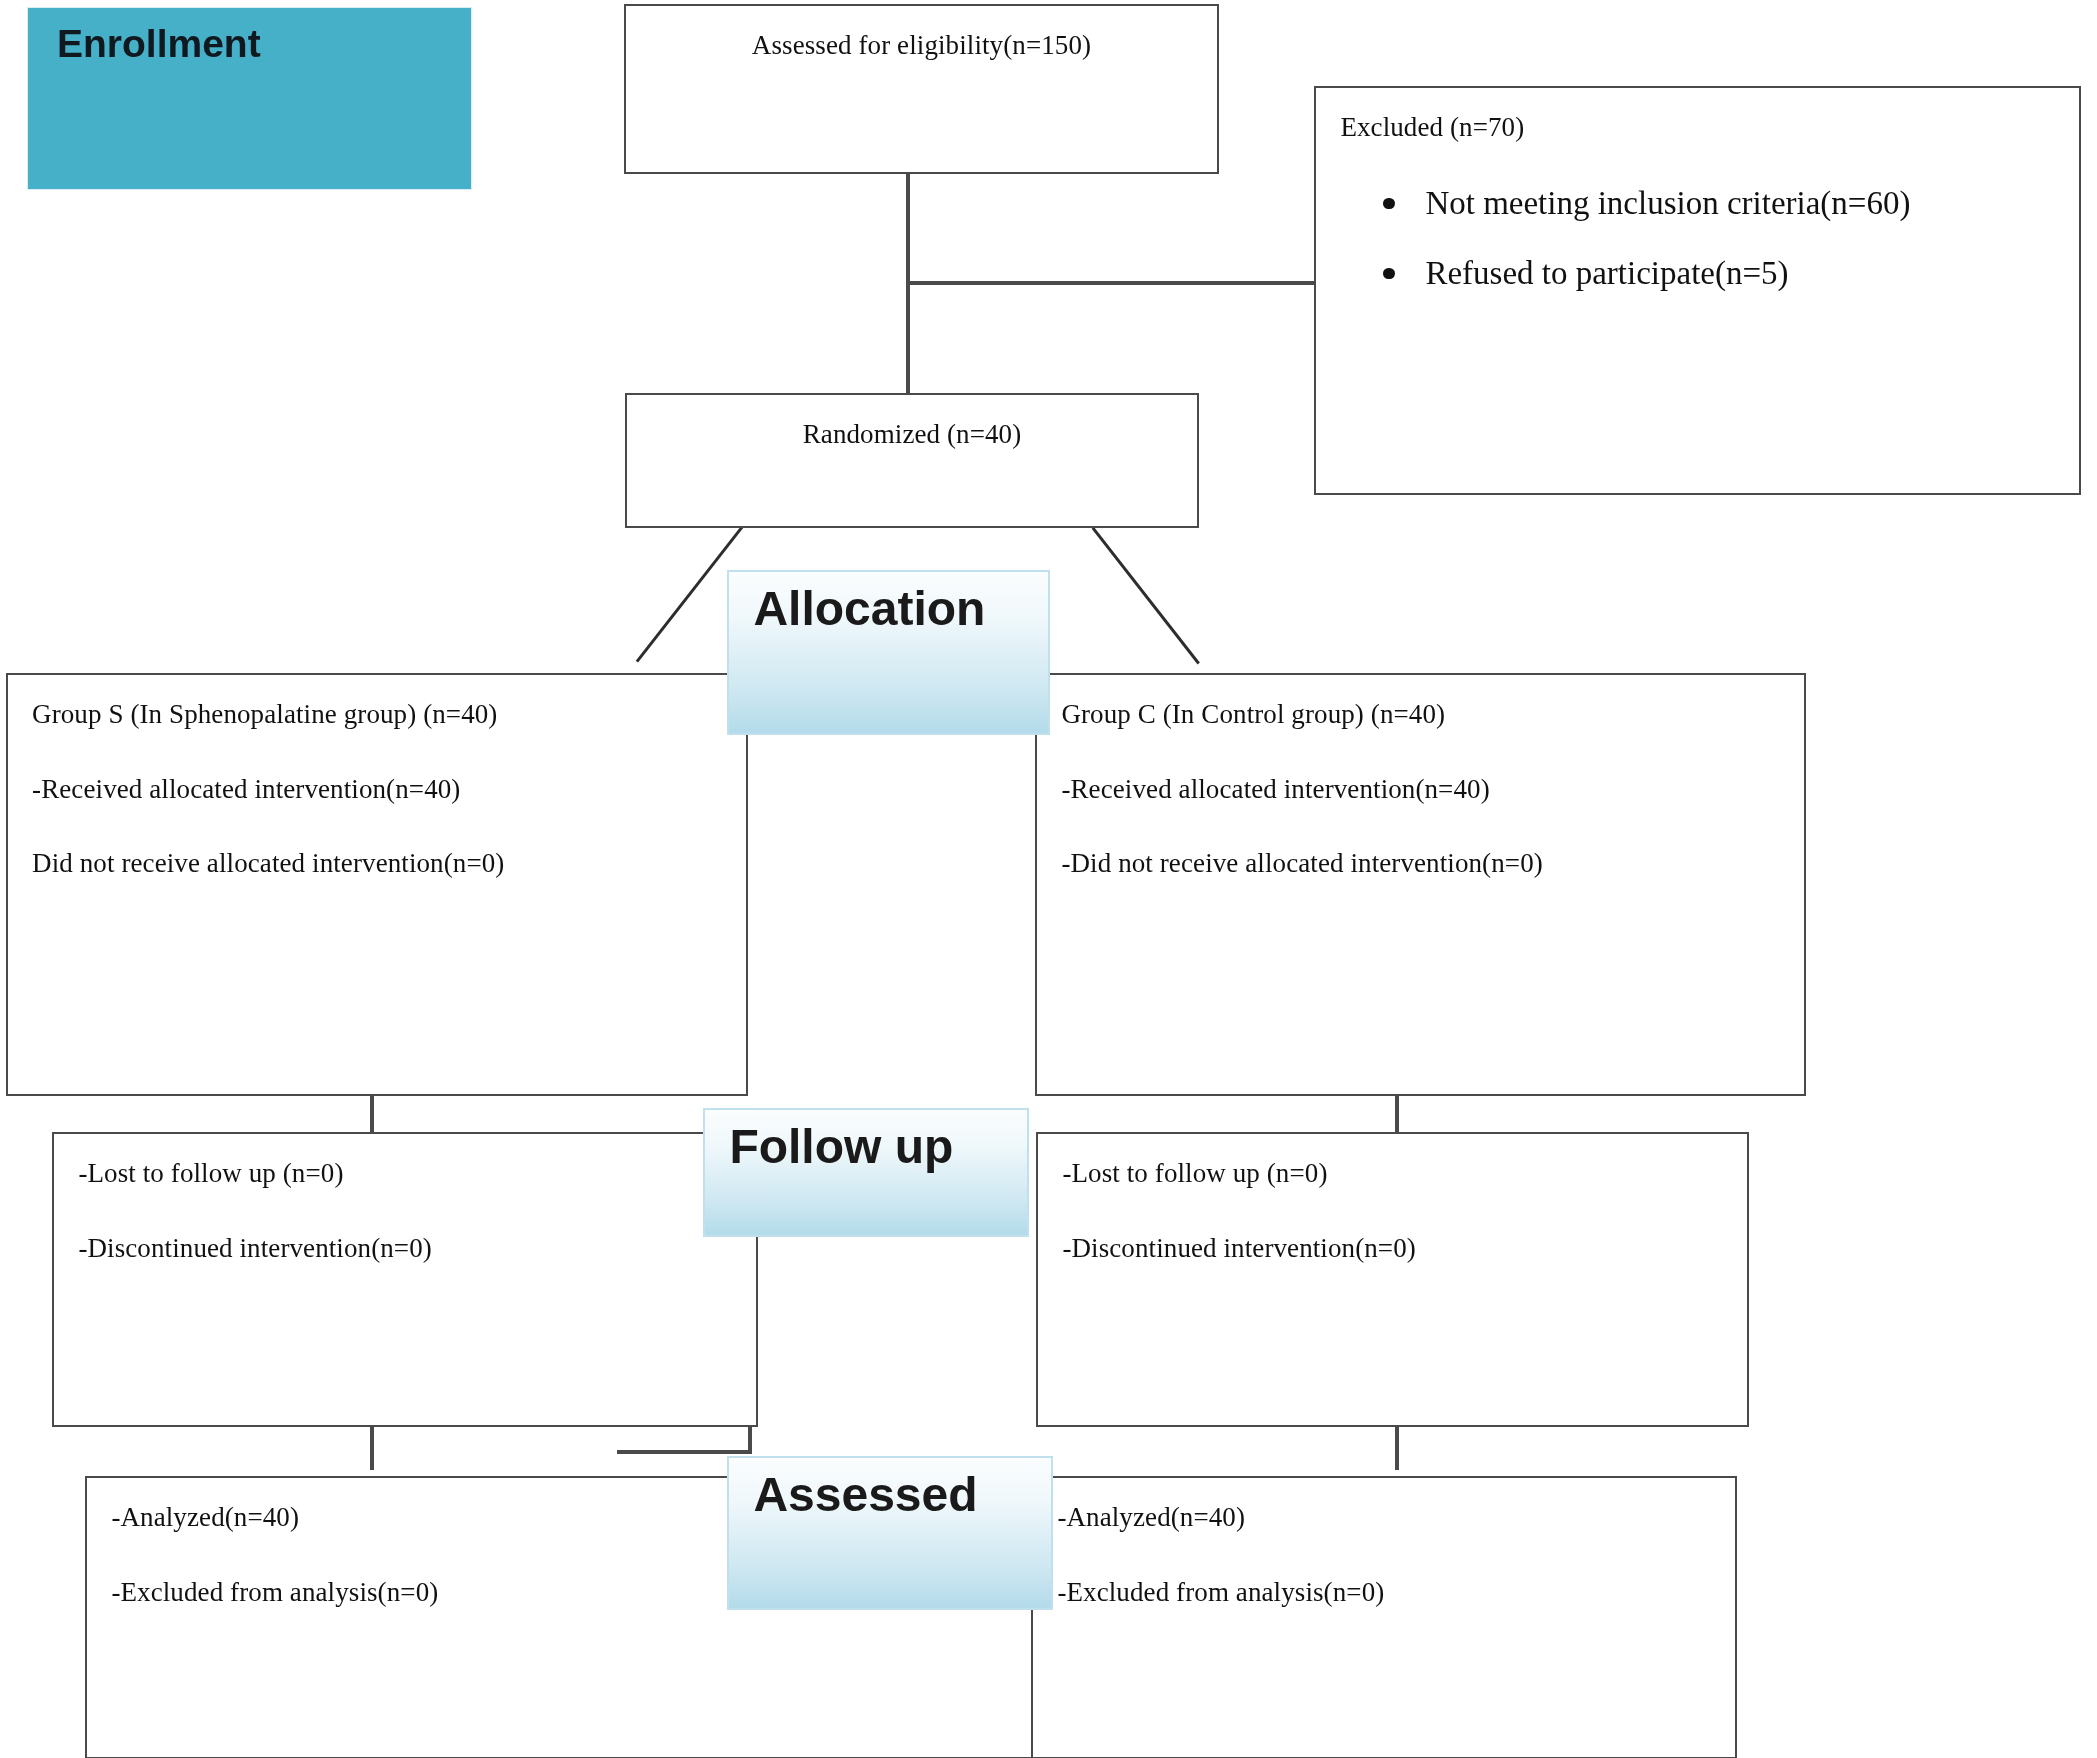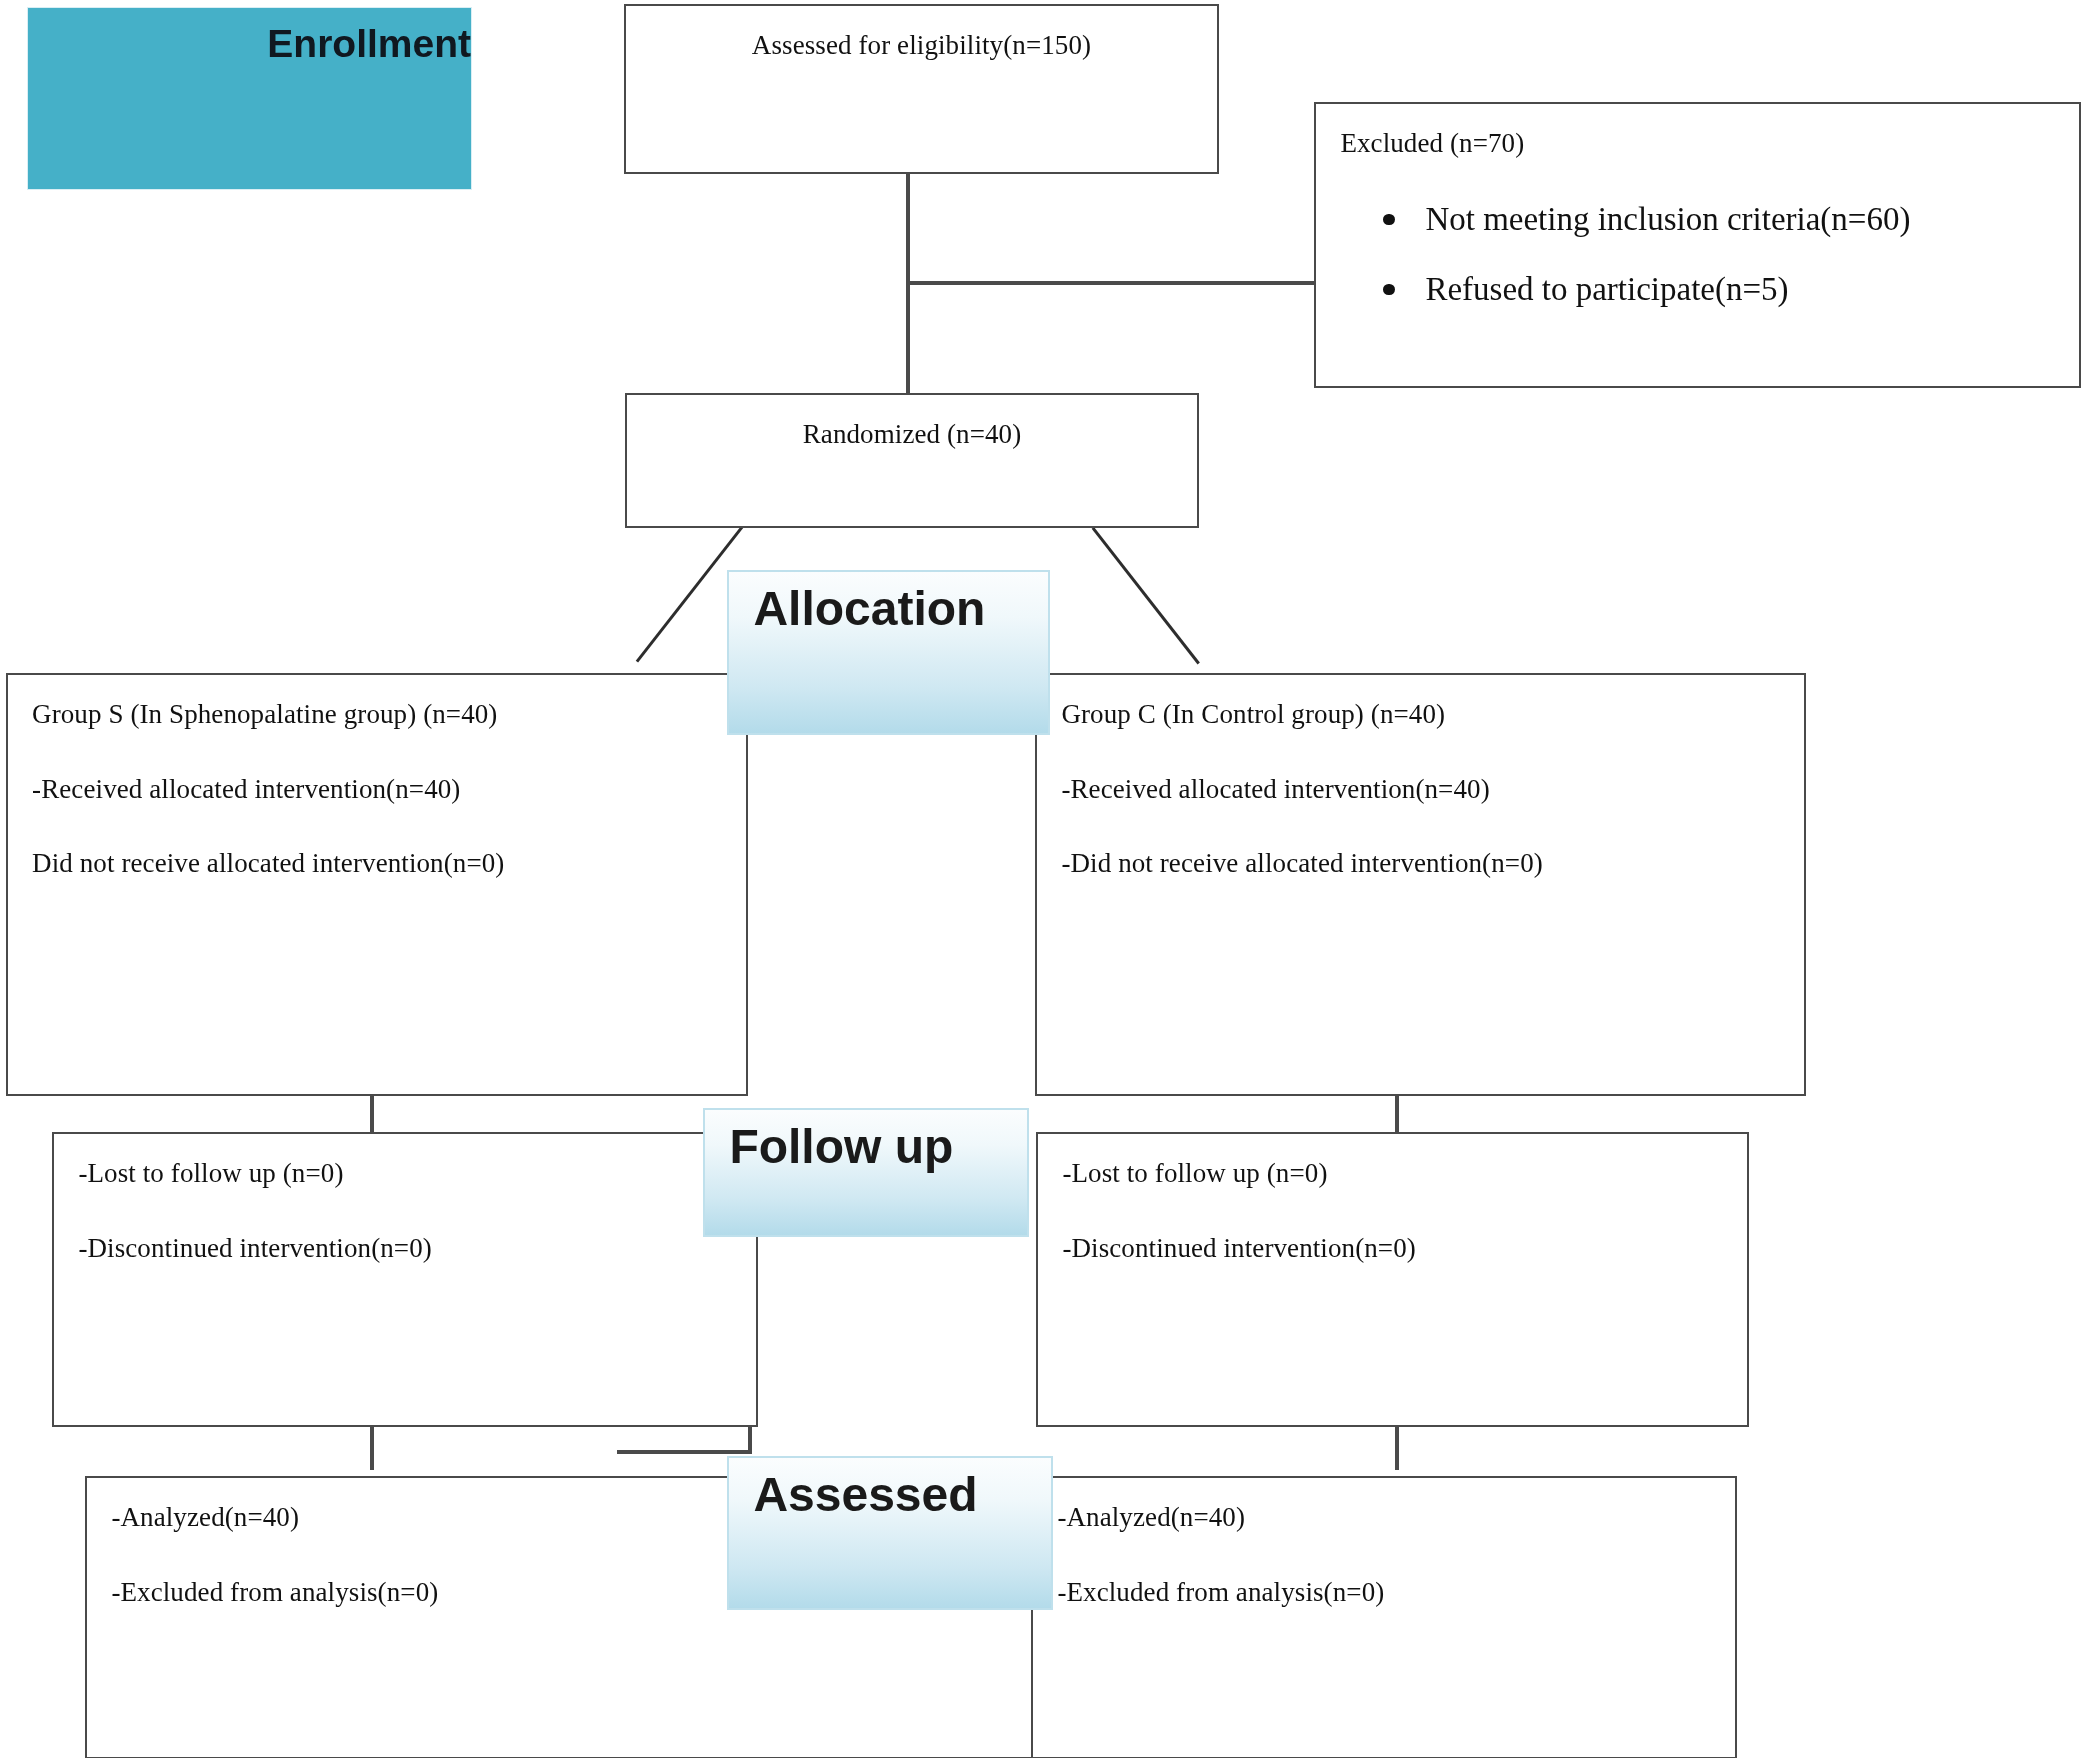--- a/index.html
+++ b/index.html
@@ -62,21 +62,20 @@
     height: 11.5px;
     border-radius: 50%;
     background: #111111;
   }
 
   
   .tag-solid {
     background: #45b0c8;
     border: 1.4px solid #d9eef4;
     padding: 16px 0 14px 29px;
-    text-align: right;
   }
   .tag-solid .label {
     font-family: "Liberation Sans", "DejaVu Sans", sans-serif;
     font-weight: bold;
     font-size: 39px;
     color: #101820;
     line-height: 1;
   }
 
   
@@ -126,21 +125,21 @@
   <div class="abs hline" style="left:1048px; top:1479px; width:29px;"></div>
 
   <div class="abs tag-solid" style="left:27px; top:7.2px; width:445px; height:183px;">
     <div class="label">Enrollment</div>
   </div>
 
   <div class="abs flowbox centered" style="left:624px; top:3.6px; width:595px; height:170px;">
     <div class="line">Assessed for eligibility(n=150)</div>
   </div>
 
-  <div class="abs flowbox" style="left:1314px; top:86px; width:767px; height:286px;margin-top:16px;">
+  <div class="abs flowbox" style="left:1314px; top:86px; width:767px; height:409px;">
     <div class="line" style="margin-bottom:0;">Excluded (n=70)</div>
     <ul class="bullets">
       <li>
         <span class="dot"></span>
         <span>Not meeting inclusion criteria(n=60)</span>
       </li>
       <li>
         <span class="dot"></span>
         <span>Refused to participate(n=5)</span>
       </li>

